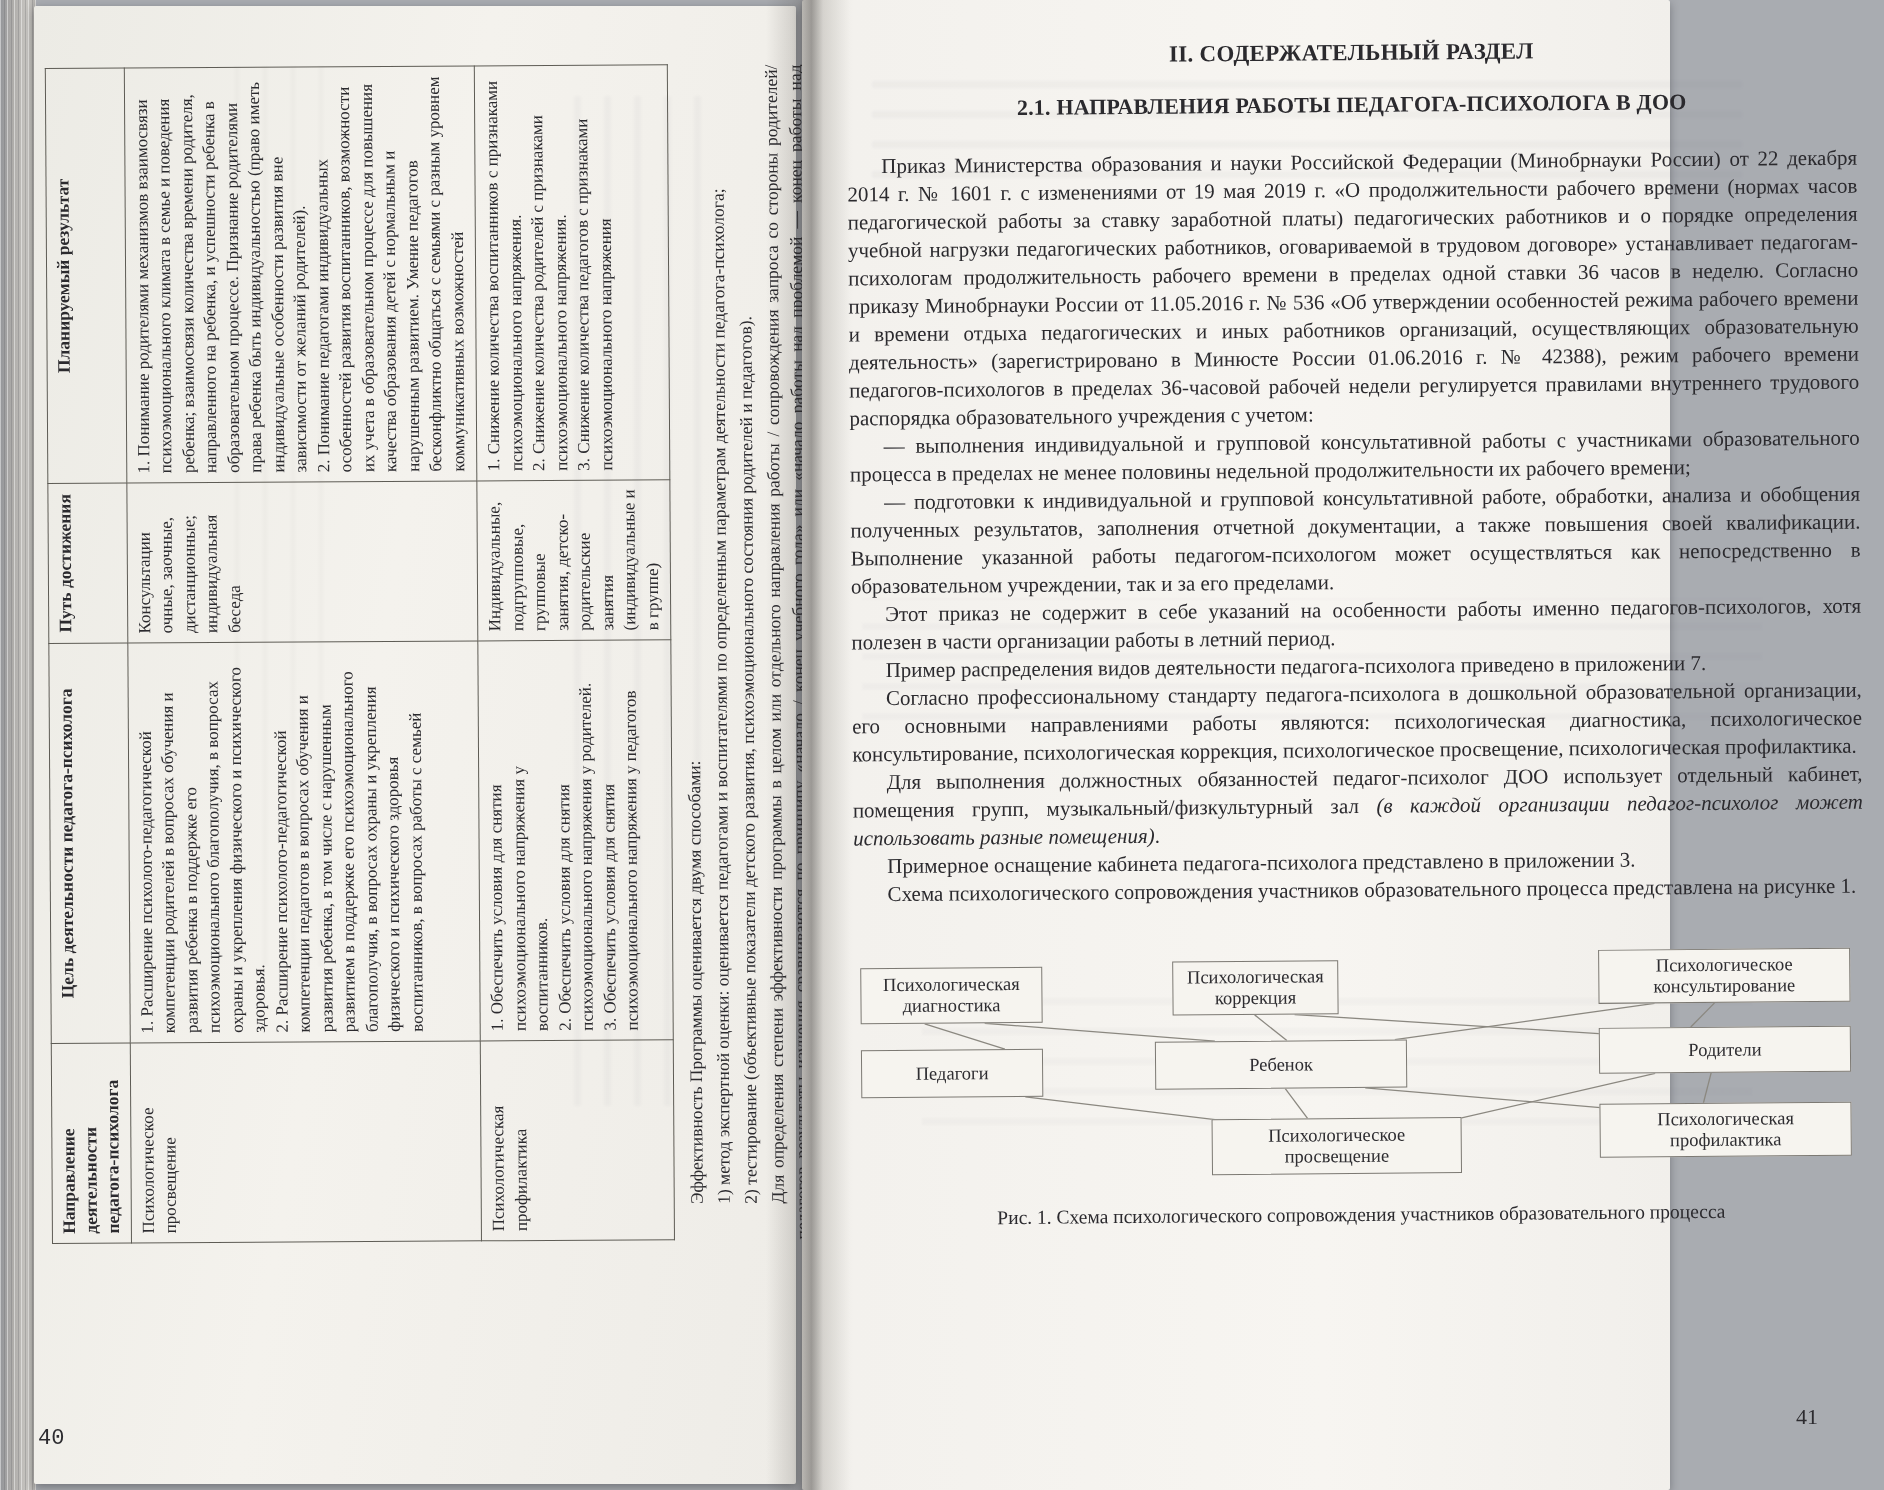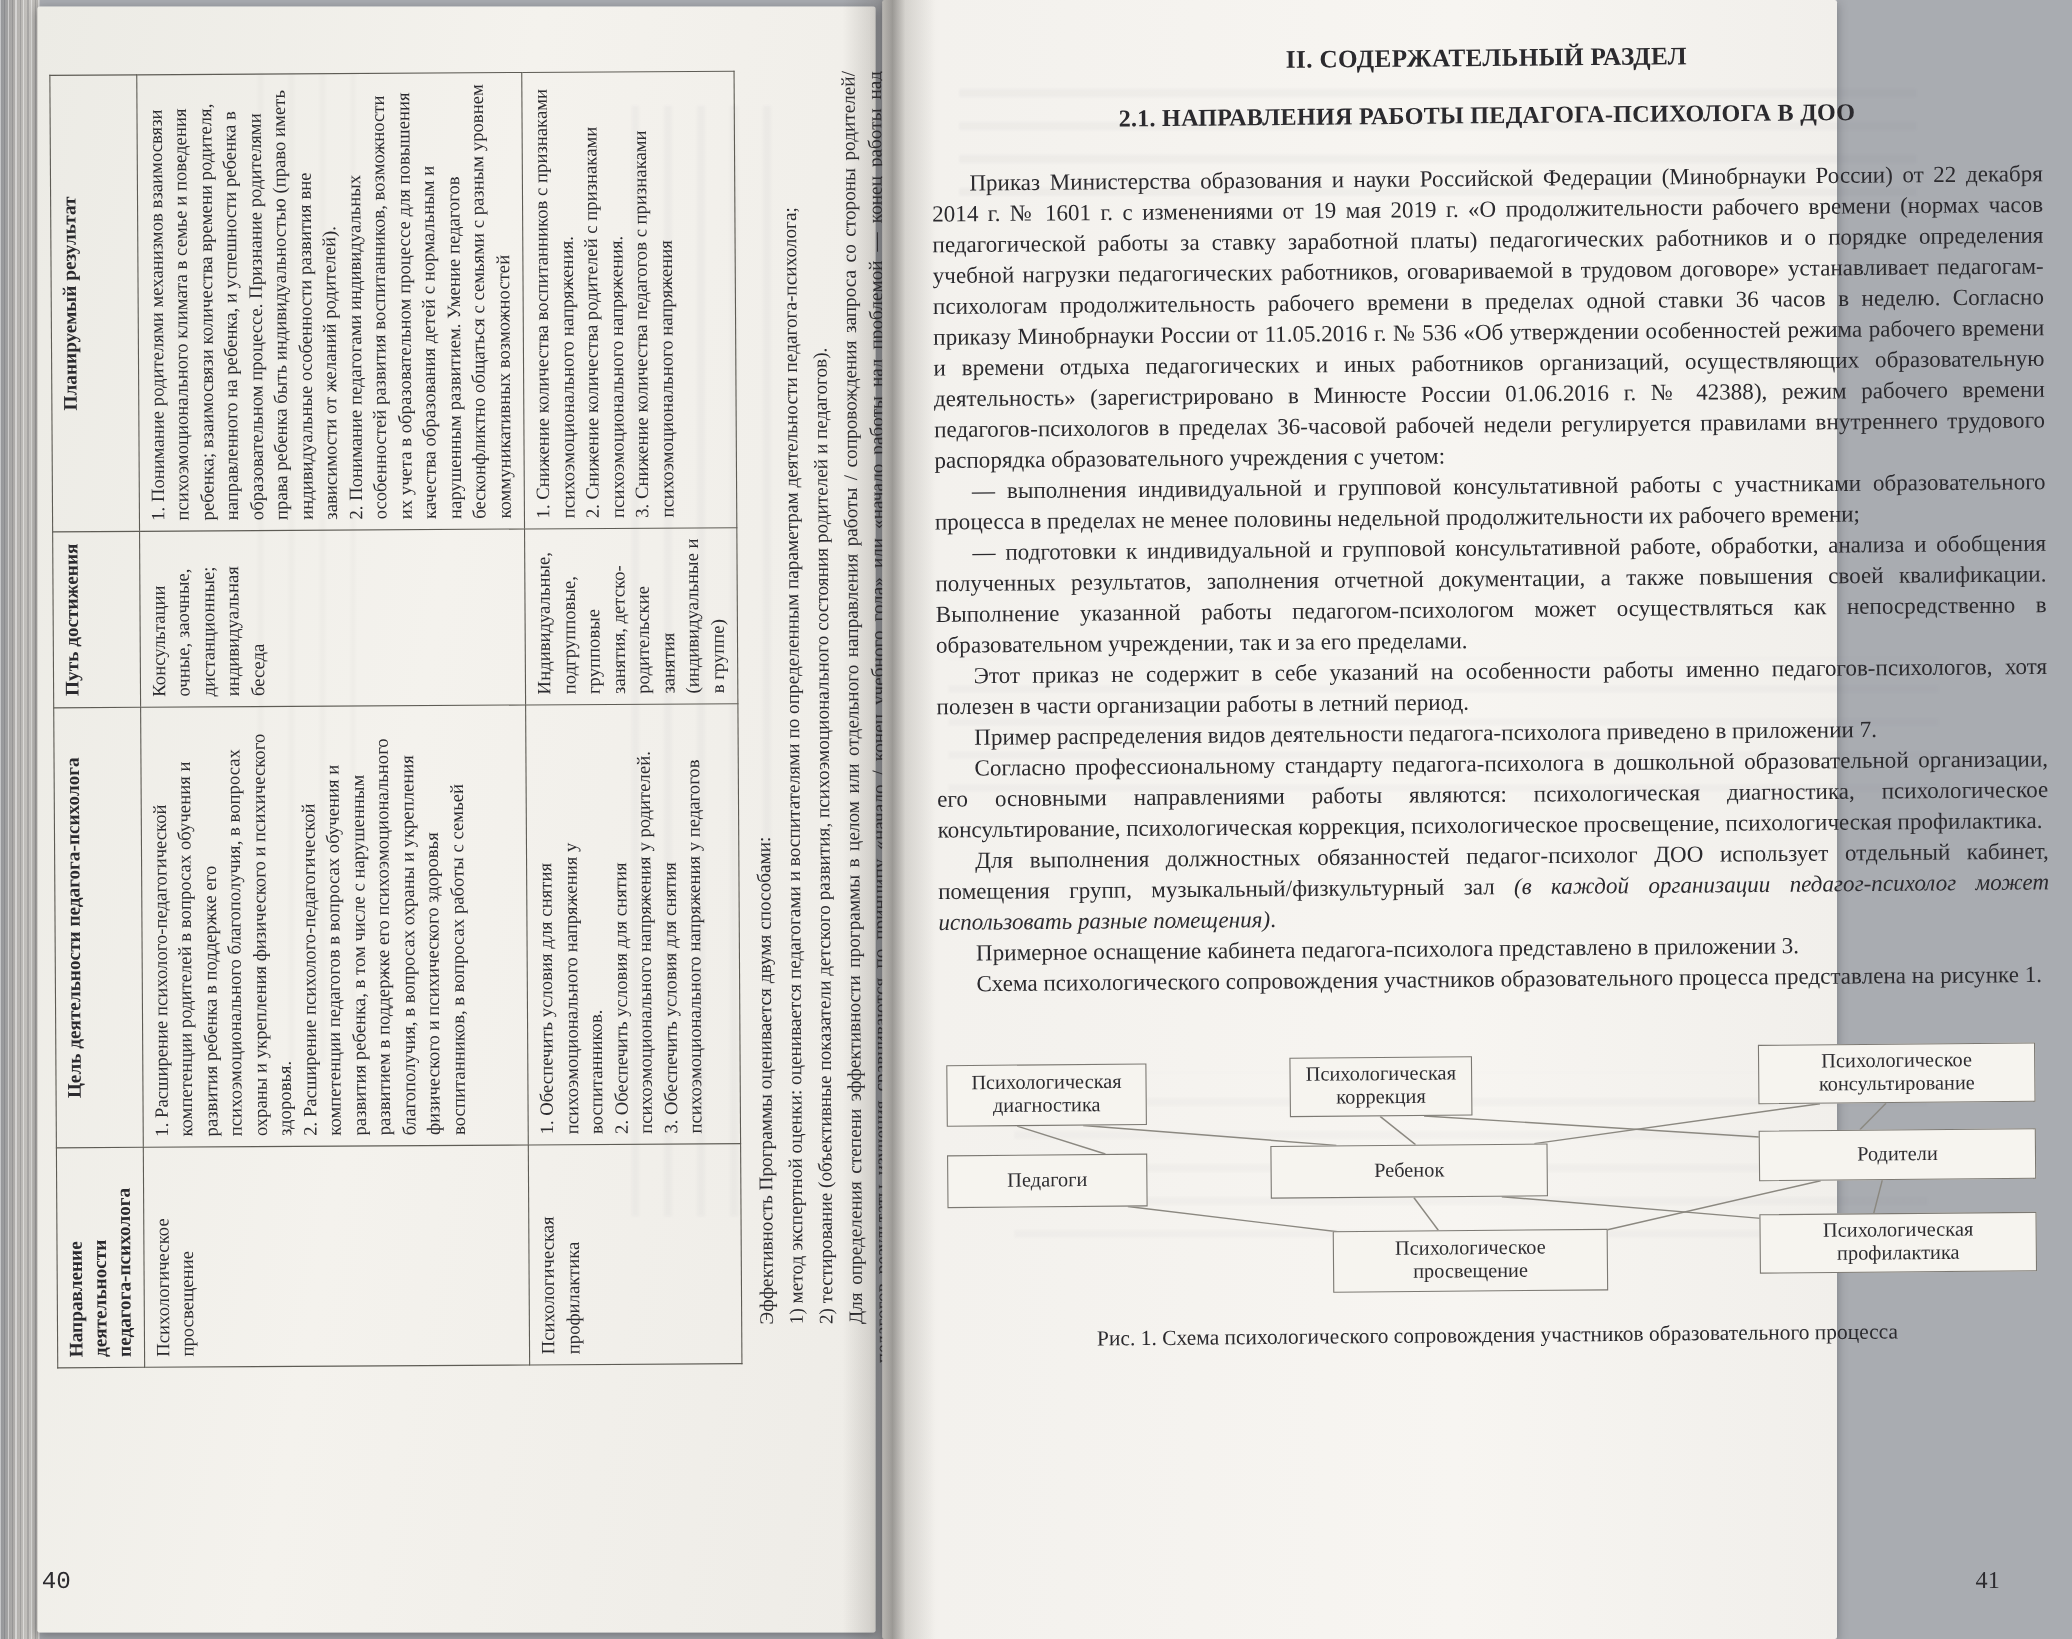--- a/index.html
+++ b/index.html
@@ -94,21 +94,21 @@
   #fb-teach{left:6px;top:98px;width:182px;height:48px;}
   #fb-child{left:300px;top:92px;width:252px;height:48px;}
   #fb-par{left:744px;top:82px;width:252px;height:46px;}
   #fb-edu{left:356px;top:170px;width:250px;height:56px;}
   #fb-prev{left:744px;top:158px;width:252px;height:54px;}
   .fig-caption{margin:18px 0 0;text-align:center;font-size:19.5px;text-indent:0;}
 
   
   .pn{position:absolute;font-size:22px;color:#2c2b2f;}
   .pn-left{left:4px;top:1420px;font-family:Liberation Mono, monospace;}
-  .pn-right{left:994px;top:1404px;margin-top:20px;}
+  .pn-right{left:994px;top:1404px;}
 </style>
 </head>
 <body>
 
 <div class="photo">
 
   <div class="page-stack"></div>
 
   <div class="page page-left">
     <div class="ghost gh-l1"></div>

